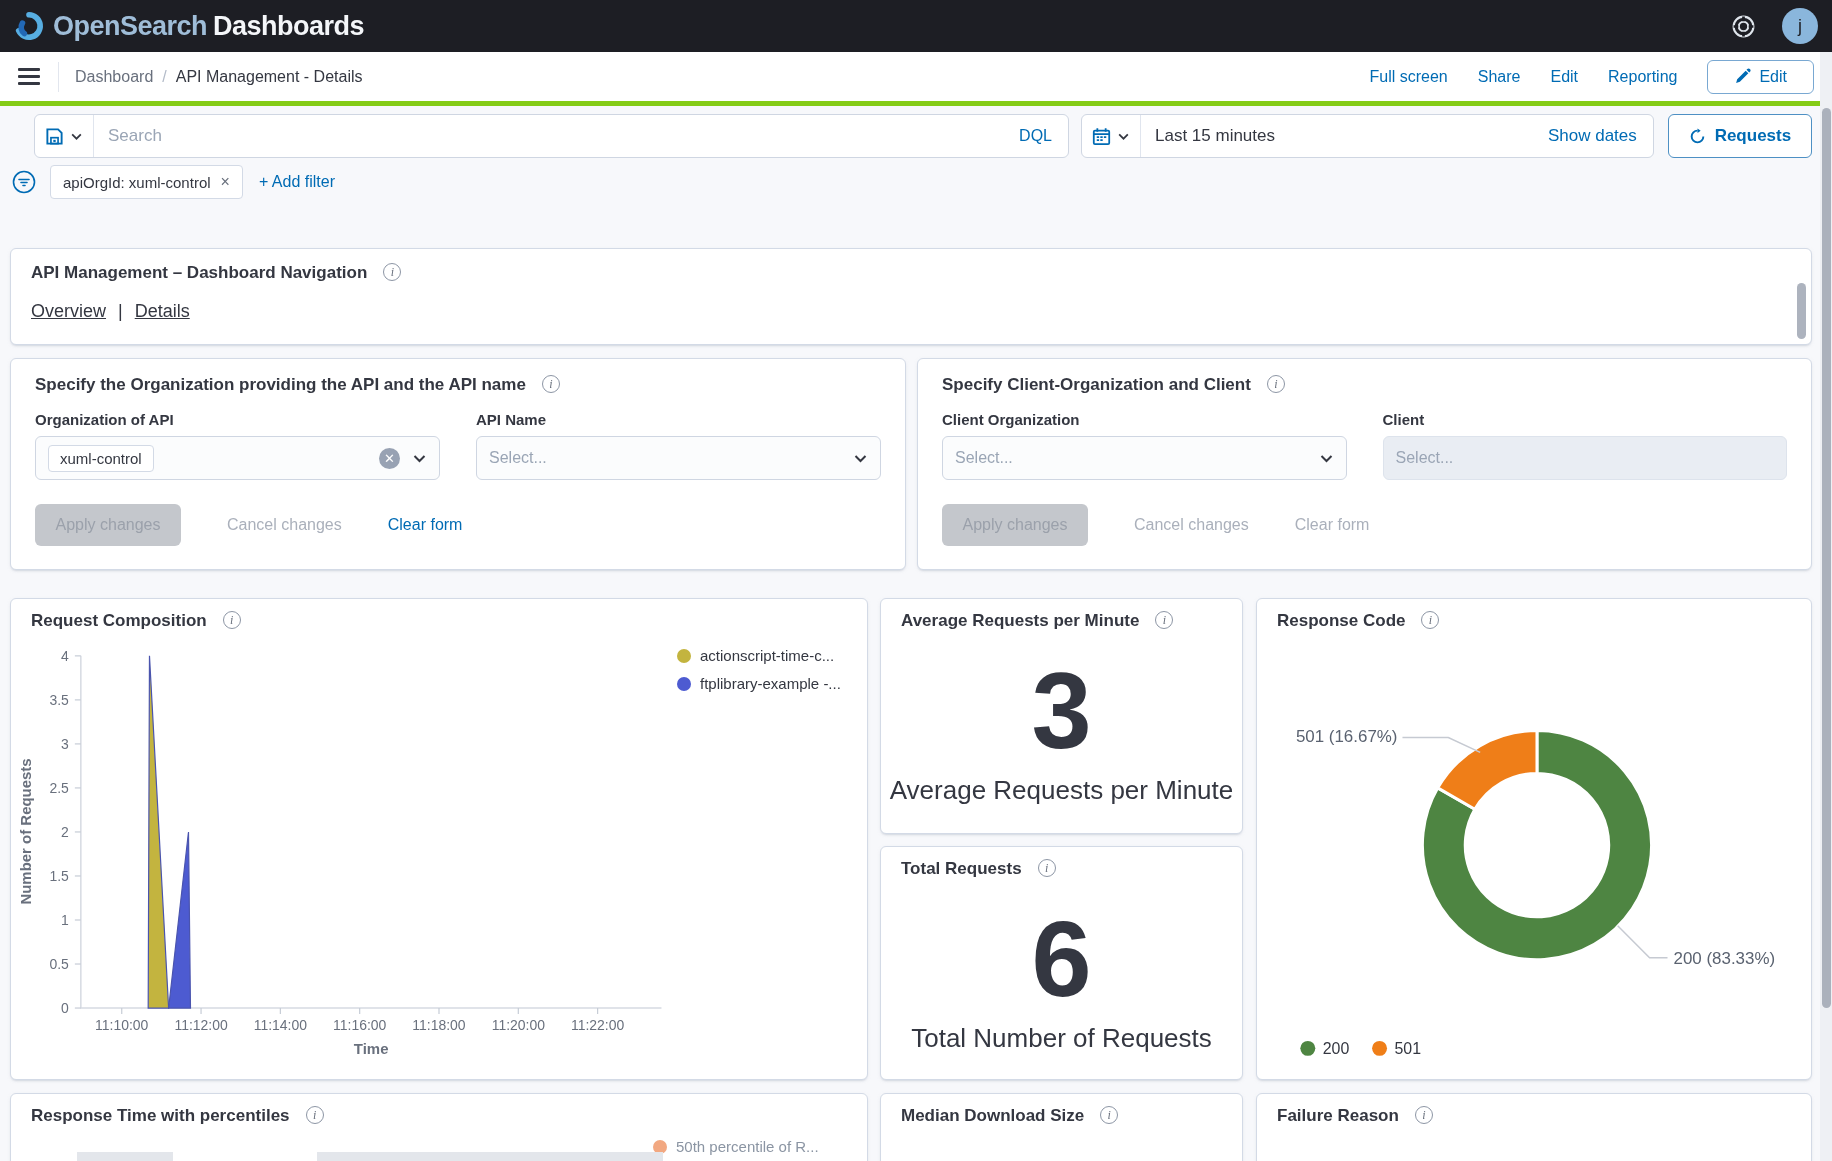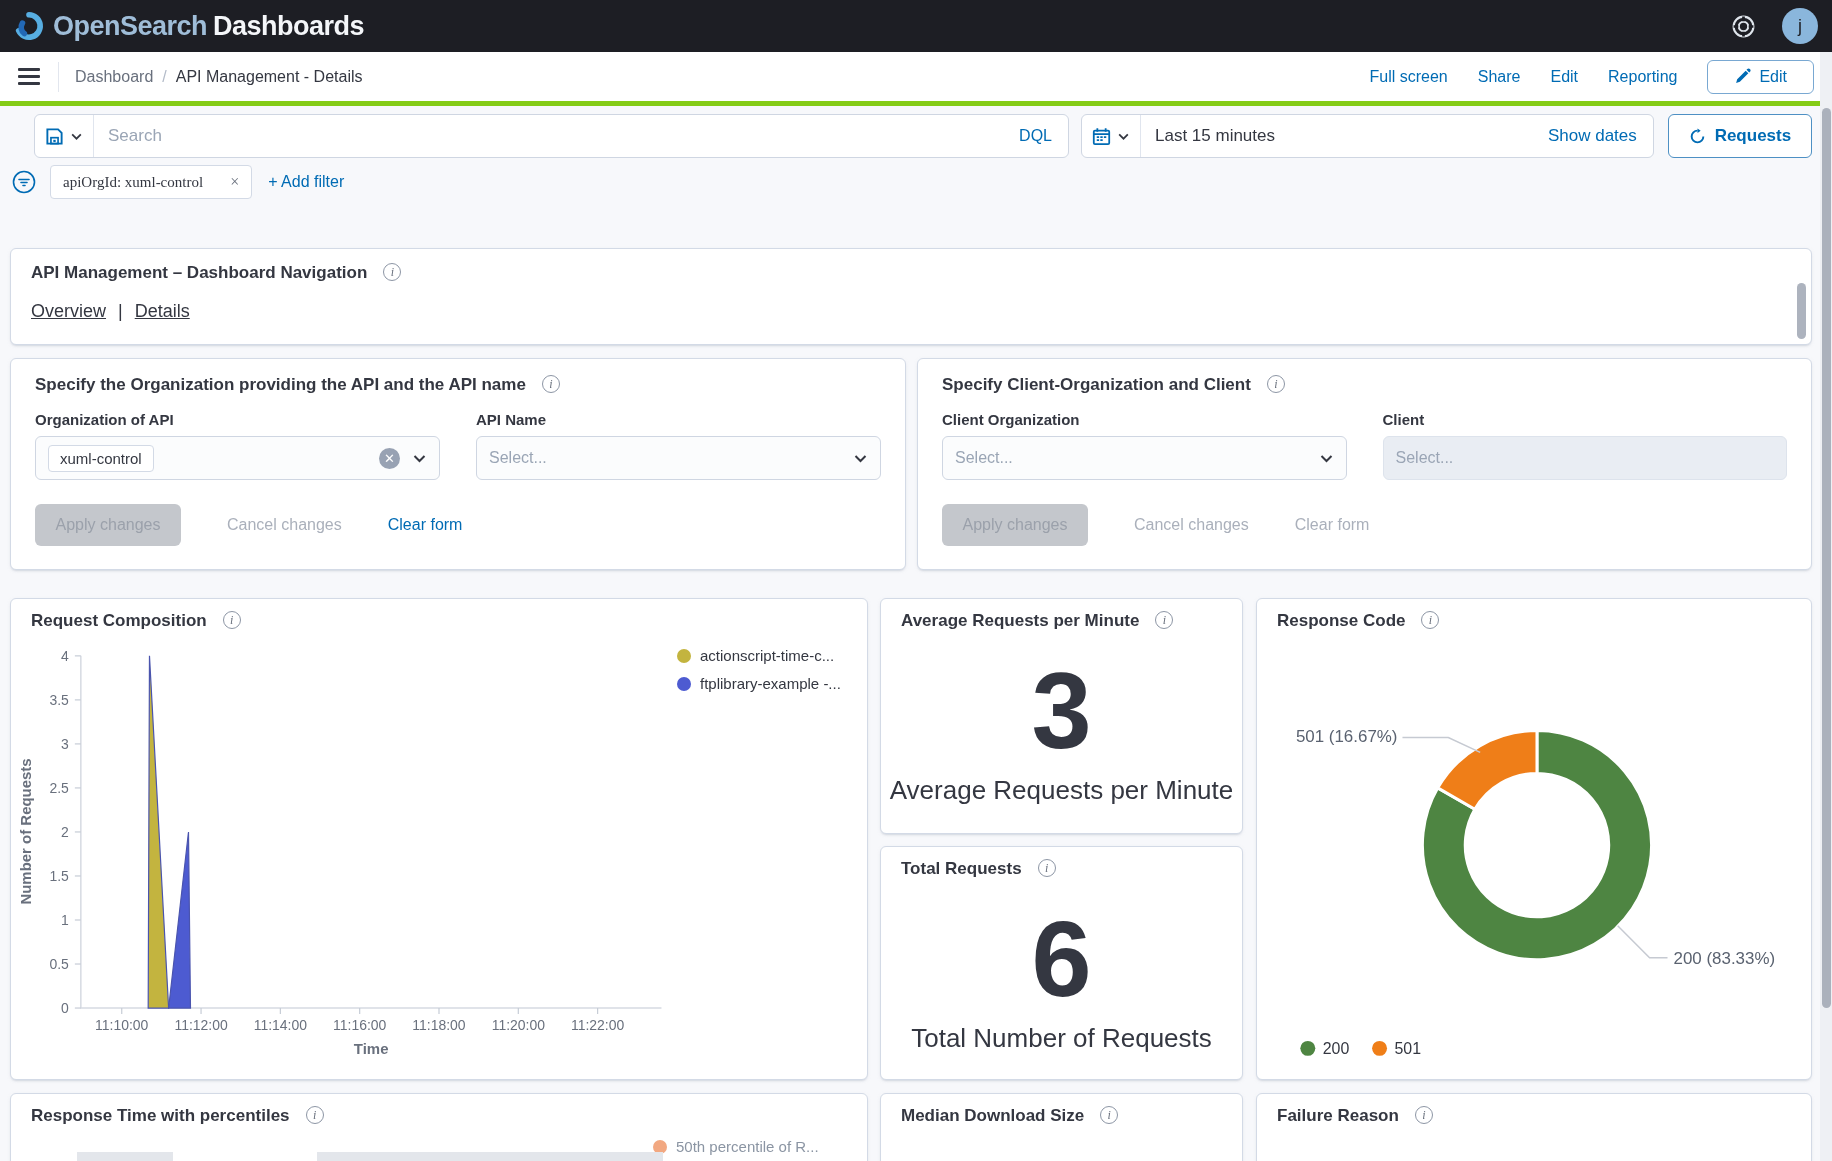--- a/index.html
+++ b/index.html
@@ -38,21 +38,21 @@
   .dql { display:flex; align-items:center; padding:0 16px; color:#006bb4; font-size:16px; cursor:pointer; }
   .date-group { display:flex; align-items:stretch; margin-left:12px; width:580px; background:#fff; border:1px solid #cfd6e2; border-radius:6px; }
   .cal-seg { display:flex; align-items:center; gap:6px; padding:0 10px; border-right:1px solid #e0e5ee; cursor:pointer; }
   .time-range { flex:1; display:flex; align-items:center; padding:0 14px; font-size:17px; color:#343741; cursor:pointer; }
   .show-dates { display:flex; align-items:center; padding:0 16px; color:#006bb4; font-size:17px; cursor:pointer; }
   .refresh-btn { margin-left:14px; width:146px; display:flex; align-items:center; justify-content:center; gap:9px; background:#fff; border:1px solid #4e90c4; border-radius:6px; color:#006bb4; font-size:17px; font-weight:bold; cursor:pointer; }
 
   
   .filter-row { position:absolute; top:59px; left:12px; display:flex; align-items:center; }
   .filter-circle { width:24px; height:24px; }
-  .filter-pill { margin-left:14px; display:flex; align-items:center; gap:27px; border:1px solid #d3dae6; background:#fff; border-radius:4px; padding:7px 12px; font-size:15px; color:#343741; cursor:pointer;font-family:Liberation Serif, serif; }
+  .filter-pill { margin-left:14px; display:flex; align-items:center; gap:10px; border:1px solid #d3dae6; background:#fff; border-radius:4px; padding:7px 12px; font-size:15px; color:#343741; cursor:pointer; }
   .pill-x { color:#69707d; font-size:16px; cursor:pointer; }
   .add-filter { margin-left:16px; color:#006bb4; font-size:16px; cursor:pointer; }
 
   
   .panel { position:absolute; background:#fff; border:1px solid #d3dae6; border-radius:6px;
            box-shadow:0 2px 2px -1px rgba(152,162,179,.3), 0 1px 5px -2px rgba(152,162,179,.3); }
   .panel-title { font-size:17px; font-weight:bold; color:#343741; display:flex; align-items:flex-start; gap:16px; }
   .info-i { width:18px; height:18px; border:1px solid #8d96a5; border-radius:50%; color:#69707d; font-size:12px; font-weight:normal; font-family:"Liberation Serif",serif; font-style:italic; display:inline-flex; align-items:center; justify-content:center; flex:none; }
 
   .nav-panel { top:142px; left:10px; width:1802px; height:97px; padding:14px 20px; }

